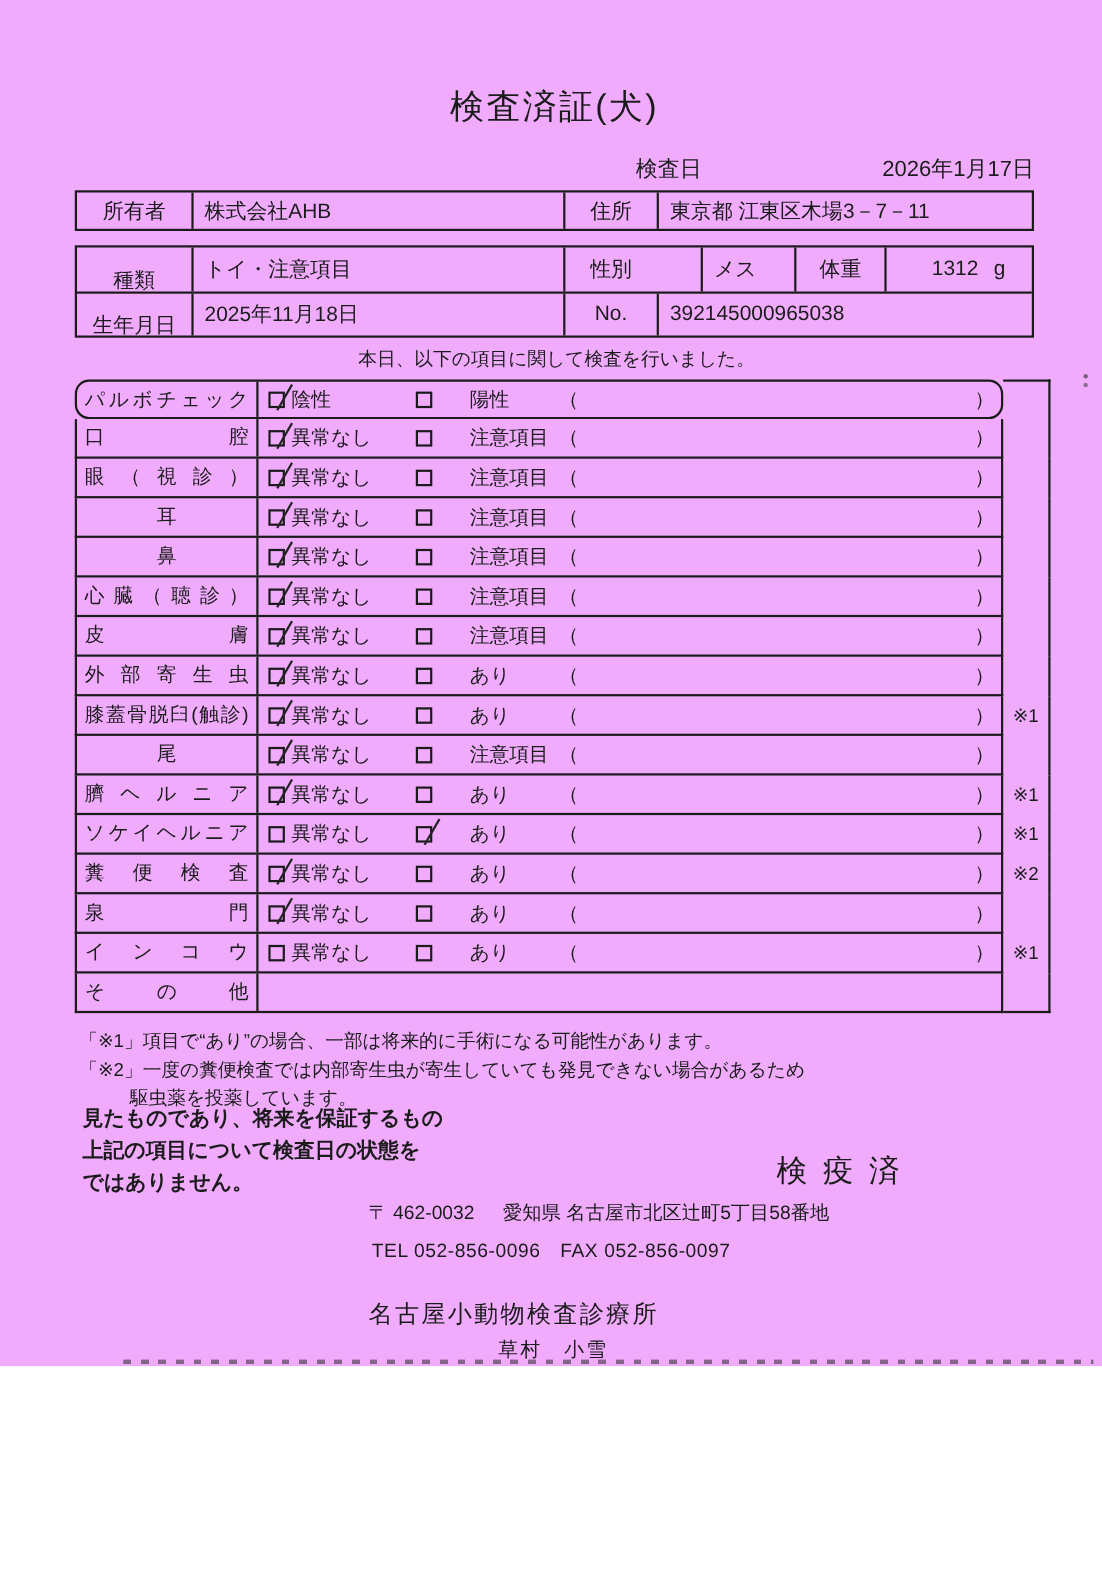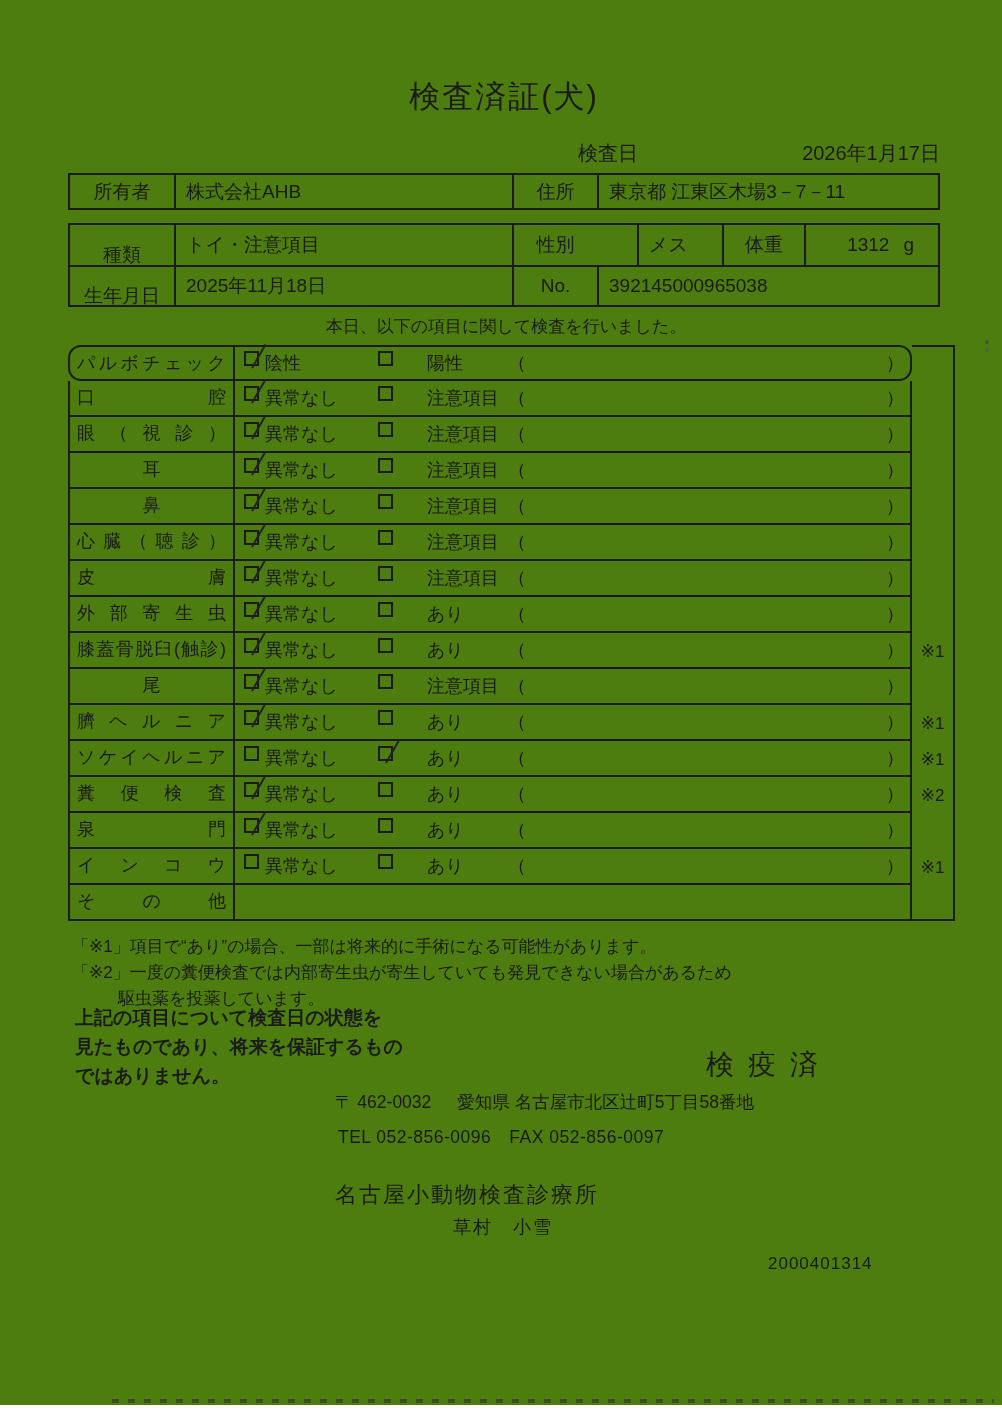--- a/index.html
+++ b/index.html
@@ -1,20 +1,20 @@
 <!DOCTYPE html>
 <html><head>
 <meta charset="utf-8">
 <style>
   * { margin:0; padding:0; box-sizing:border-box; }
   html,body { background:#ffffff; }
   .page {
     position:relative;
-    width:1002px; height:1405px;
-    background:#4d7c0f;
+    width:1002px; height:1242px;
+    background:#f0abfc;
     color:#1b1b1b;
     font-family:"Liberation Sans","DejaVu Sans",sans-serif;
     overflow:hidden;
   }
   .content { position:absolute; left:68px; top:76px; width:872px; }
 
   .doc-title { text-align:center; font-size:31px; letter-spacing:2px; font-weight:normal; margin-bottom:22px; }
 
   .date-row { display:flex; justify-content:space-between; align-items:flex-end; padding-left:510px; font-size:20px; margin-bottom:6px; }
 
@@ -36,21 +36,21 @@
   .intro { font-size:17px; margin-bottom:7px; padding-left:4px;text-align:center; }
 
   .exam { width:889px; font-size:18px; }
   .exam-row { display:flex; height:36px; }
   .r-box { width:844px; display:flex; border:2px solid #1b1b1b; border-top:none; }
   .exam-row:first-child .r-box { border-top:2px solid #1b1b1b;border-radius:13px; }
   .c-item { width:165px; border-right:2px solid #1b1b1b; padding:0 7px; line-height:33px; white-space:nowrap; overflow:hidden; }
   .c-item.j { text-align:justify; text-align-last:justify; }
   .c-item.c { text-align:center; text-align-last:center; }
   .c-main { flex:1; display:flex; align-items:center; padding-left:9px; }
-  .opt { display:flex; align-items:flex-start; }
+  .opt { display:flex; align-items:center; }
   .o1 { width:134px; } .o2 { width:130px;gap:28px; }
   .cb { position:relative; width:15px; height:15px; border:2px solid #1b1b1b; margin-right:6px; flex:none; }
   .cb.checked::after { content:""; position:absolute; left:5px; bottom:-4px; width:2px; height:27px; background:#222; transform:rotate(30deg); transform-origin:bottom center; }
   .paren { flex:1; display:flex; justify-content:space-between; padding-right:6px; }
   .r-note { width:43px; display:flex; align-items:center; justify-content:center; border-right:2px solid #1b1b1b; font-size:17px; }
   .exam-row:first-child .r-note { border-top:2px solid #1b1b1b; }
   .exam-row:last-child .r-note { border-bottom:2px solid #1b1b1b; }
 
   .footnotes { margin-top:13px; font-size:17px; line-height:26px; padding-left:4px; }
   .fn-indent { padding-left:46px; }
@@ -440,22 +440,22 @@
 
     <div class="footnotes">
       <div>「※1」項目で“あり”の場合、一部は将来的に手術になる可能性があります。</div>
       <div>「※2」一度の糞便検査では内部寄生虫が寄生していても発見できない場合があるため</div>
       <div class="fn-indent">駆虫薬を投薬しています。</div>
     </div>
 
   </div>
 
   <div class="disclaimer">
+    <div>見たものであり、将来を保証するもの</div>
     <div>上記の項目について検査日の状態を</div>
-    <div>見たものであり、将来を保証するもの</div>
     <div>ではありません。</div>
   </div>
 
   <div class="stamp">検疫済</div>
 
   <div class="addr-line">
     <span>〒 462-0032</span><span class="gap"></span><span>愛知県 名古屋市北区辻町5丁目58番地</span>
   </div>
 
   <div class="tel-line">

